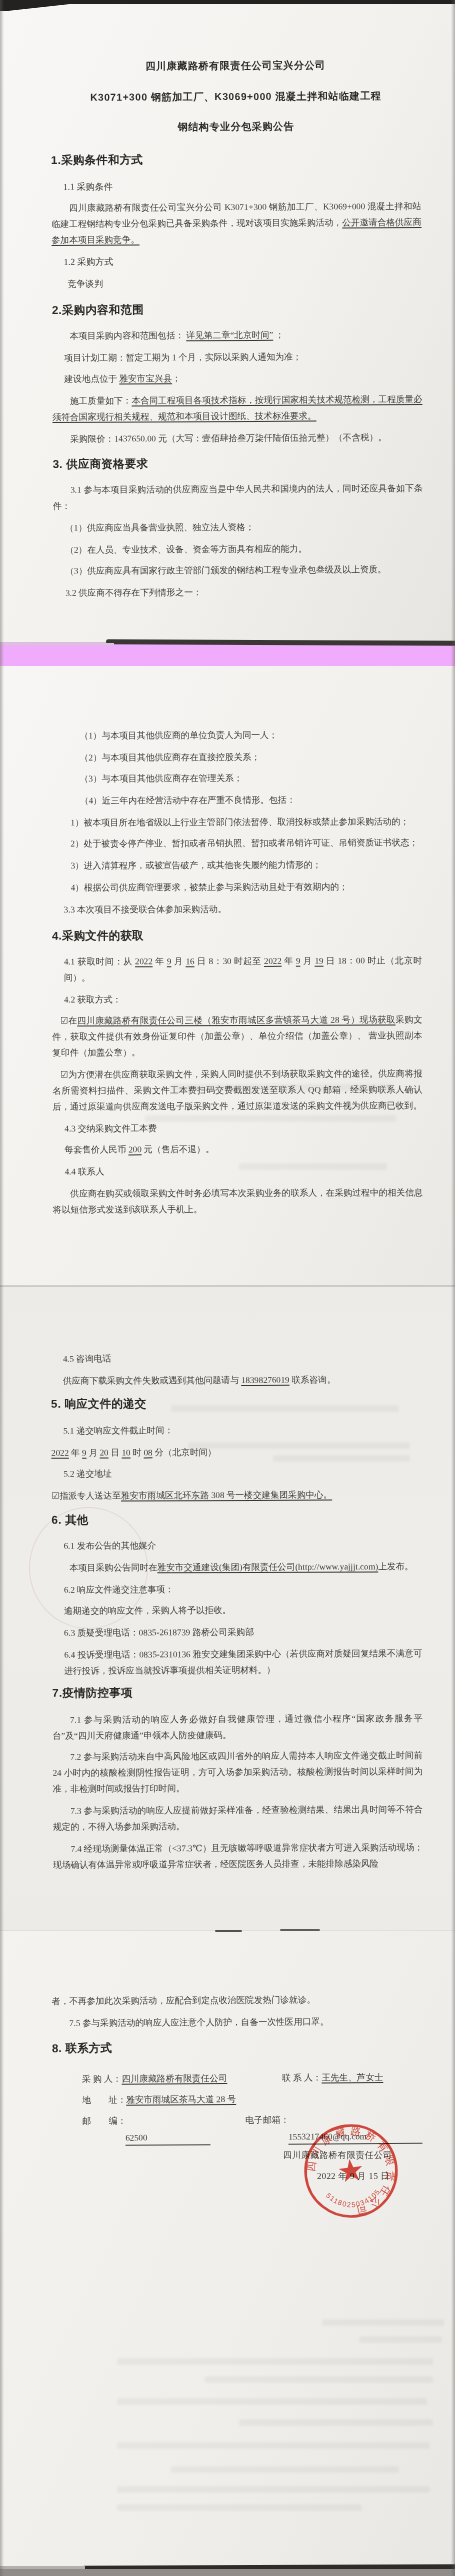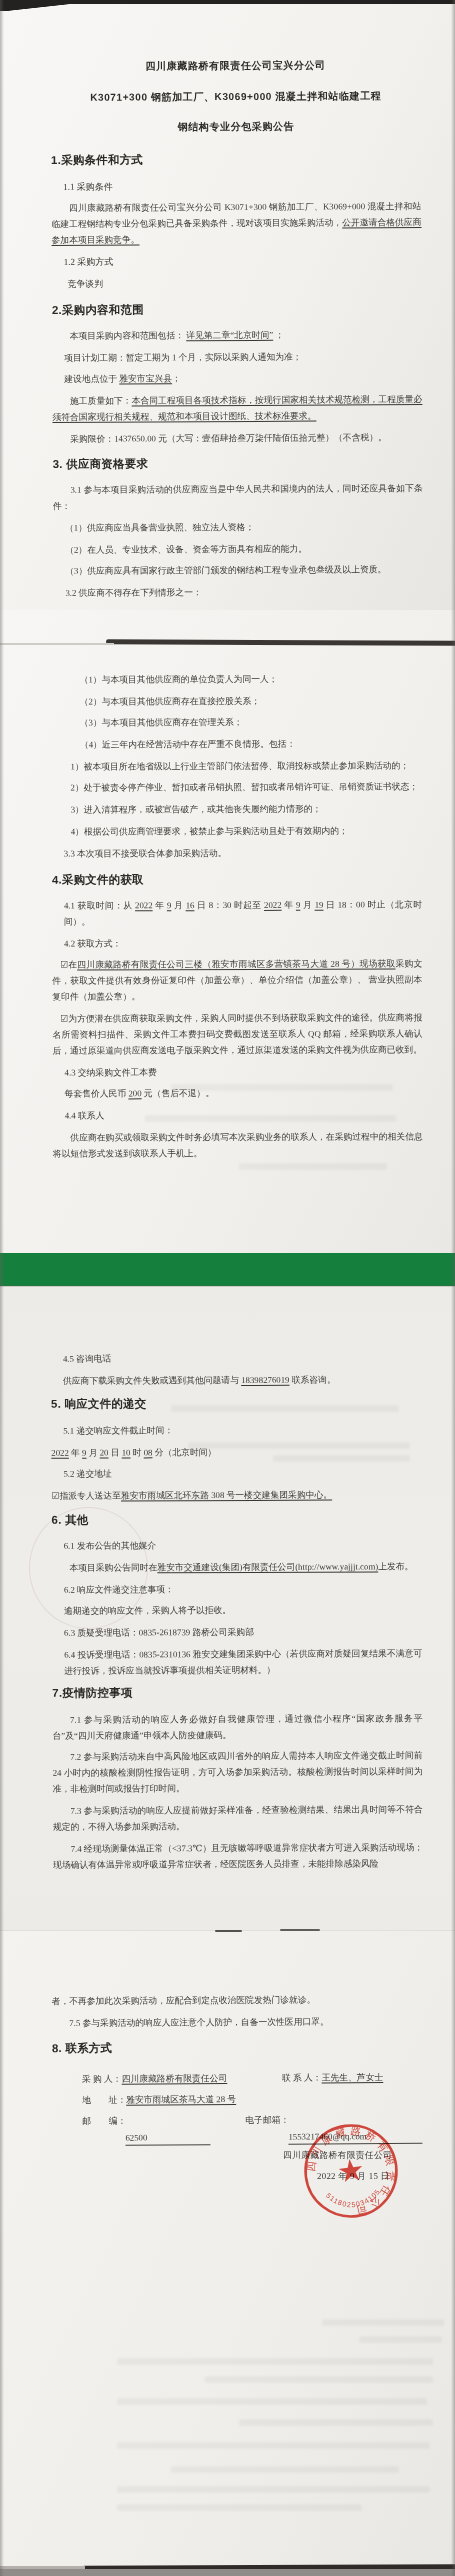--- a/index.html
+++ b/index.html
@@ -1,21 +1,21 @@
 <!DOCTYPE html>
 <html style="font-size:9px"><head>
 <meta charset="utf-8">
 <style>
   html,body{margin:0;padding:0;}
   body{width:456px;background:#77746f;font-family:"Liberation Serif","DejaVu Serif",serif;}
-  .photo{position:relative;width:456px;height:2576px;overflow:hidden;background:#15803d;}
+  .photo{position:relative;width:456px;height:2576px;overflow:hidden;background:#f0abfc;}
 
   .page{position:absolute;left:0;width:456px;}
   .page1{top:2.3px;height:640px;background:linear-gradient(115deg,#f8f7f5 0%,#f3f1ee 55%,#e7e5e1 100%);}
-  .page2{top:610px;height:643px;background:linear-gradient(115deg,#f7f6f4 0%,#f2f0ed 60%,#eae8e4 100%);}
+  .page2{top:666px;height:643px;background:linear-gradient(115deg,#f7f6f4 0%,#f2f0ed 60%,#eae8e4 100%);}
   .page3{top:1286px;height:646px;background:linear-gradient(180deg,#edebe8 0%,#efede9 45%,#ecebe7 100%);}
   .page4{top:1931px;height:640px;background:linear-gradient(115deg,#f5f3f0 0%,#f0eeea 60%,#e9e7e3 100%);}
 
   .content{position:absolute;left:52px;right:34px;}
   .rot1{transform:rotate(-0.3deg);}
   .rot2{transform:rotate(-0.2deg);}
   .rot3{transform:rotate(-0.25deg);}
   .rot4{transform:rotate(-0.35deg);}
 
   .t{font-size:8.8px;line-height:16px;color:#3a3733;text-align:justify;margin:0 0 5.7px 0;}

